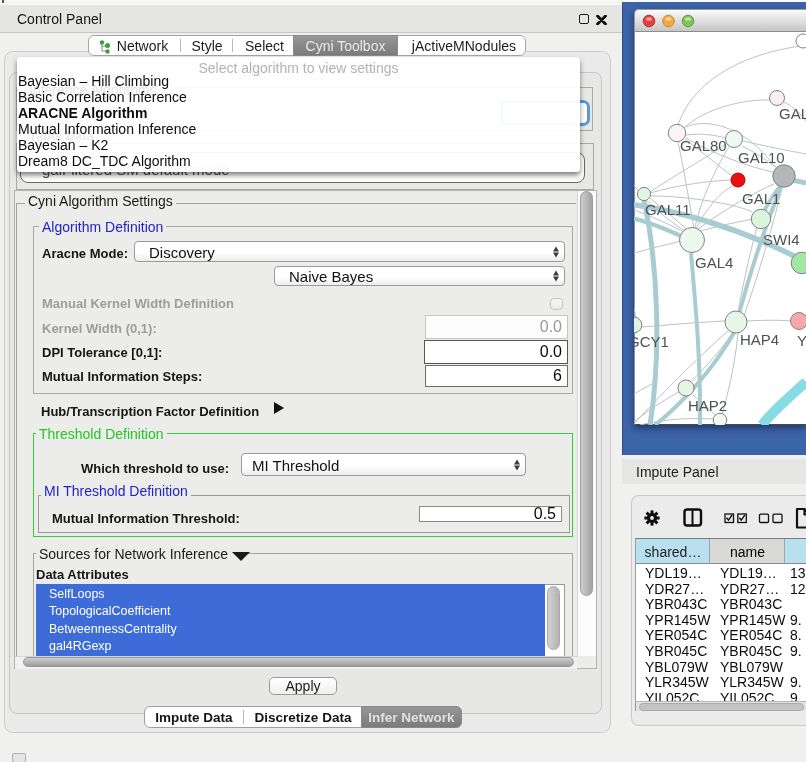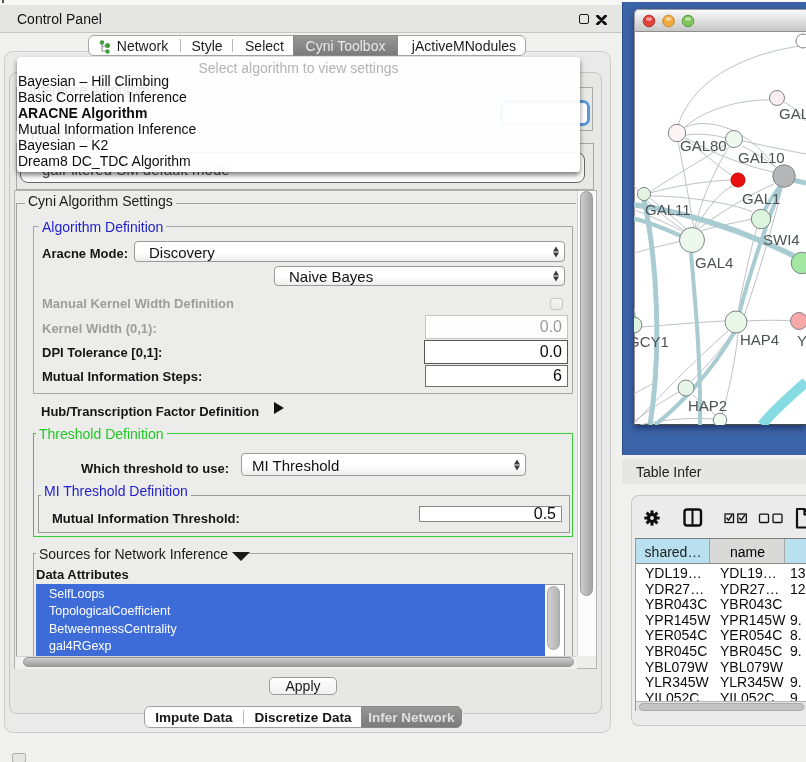--- a/index.html
+++ b/index.html
@@ -249,21 +249,21 @@
     <text x="763" y="245">SWI4</text>
     <text x="695" y="268">GAL4</text>
     <text x="628" y="347">GCY1</text>
     <text x="740" y="345">HAP4</text>
     <text x="797" y="346">Y</text>
     <text x="688" y="411">HAP2</text>
   </g>
 </svg>
 
 <div class="abs" style="left:622px;top:459px;width:184px;height:25px;background:#e6e6e5;"></div>
-<div class="abs" style="left:636px;top:464px;font-size:14px;color:#202020;">Table Infer</div>
+<div class="abs" style="left:636px;top:464px;font-size:14px;color:#202020;">Impute Panel</div>
 
 <div class="abs" style="left:631px;top:495px;width:175px;height:231px;background:#ebebeb;border:1px solid #c9c9c9;border-radius:8px 0 0 8px;border-right:none;"></div>
 
 <svg class="abs" style="left:642px;top:505px;" width="164" height="25" viewBox="0 0 164 25">
   <g transform="translate(10,13)" fill="#0d0d0d">
     <circle r="5"></circle>
     <g>
       <rect x="-1.5" y="-7.6" width="3" height="4"></rect>
       <rect x="-1.5" y="3.6" width="3" height="4"></rect>
       <rect x="-7.6" y="-1.5" width="4" height="3"></rect>

